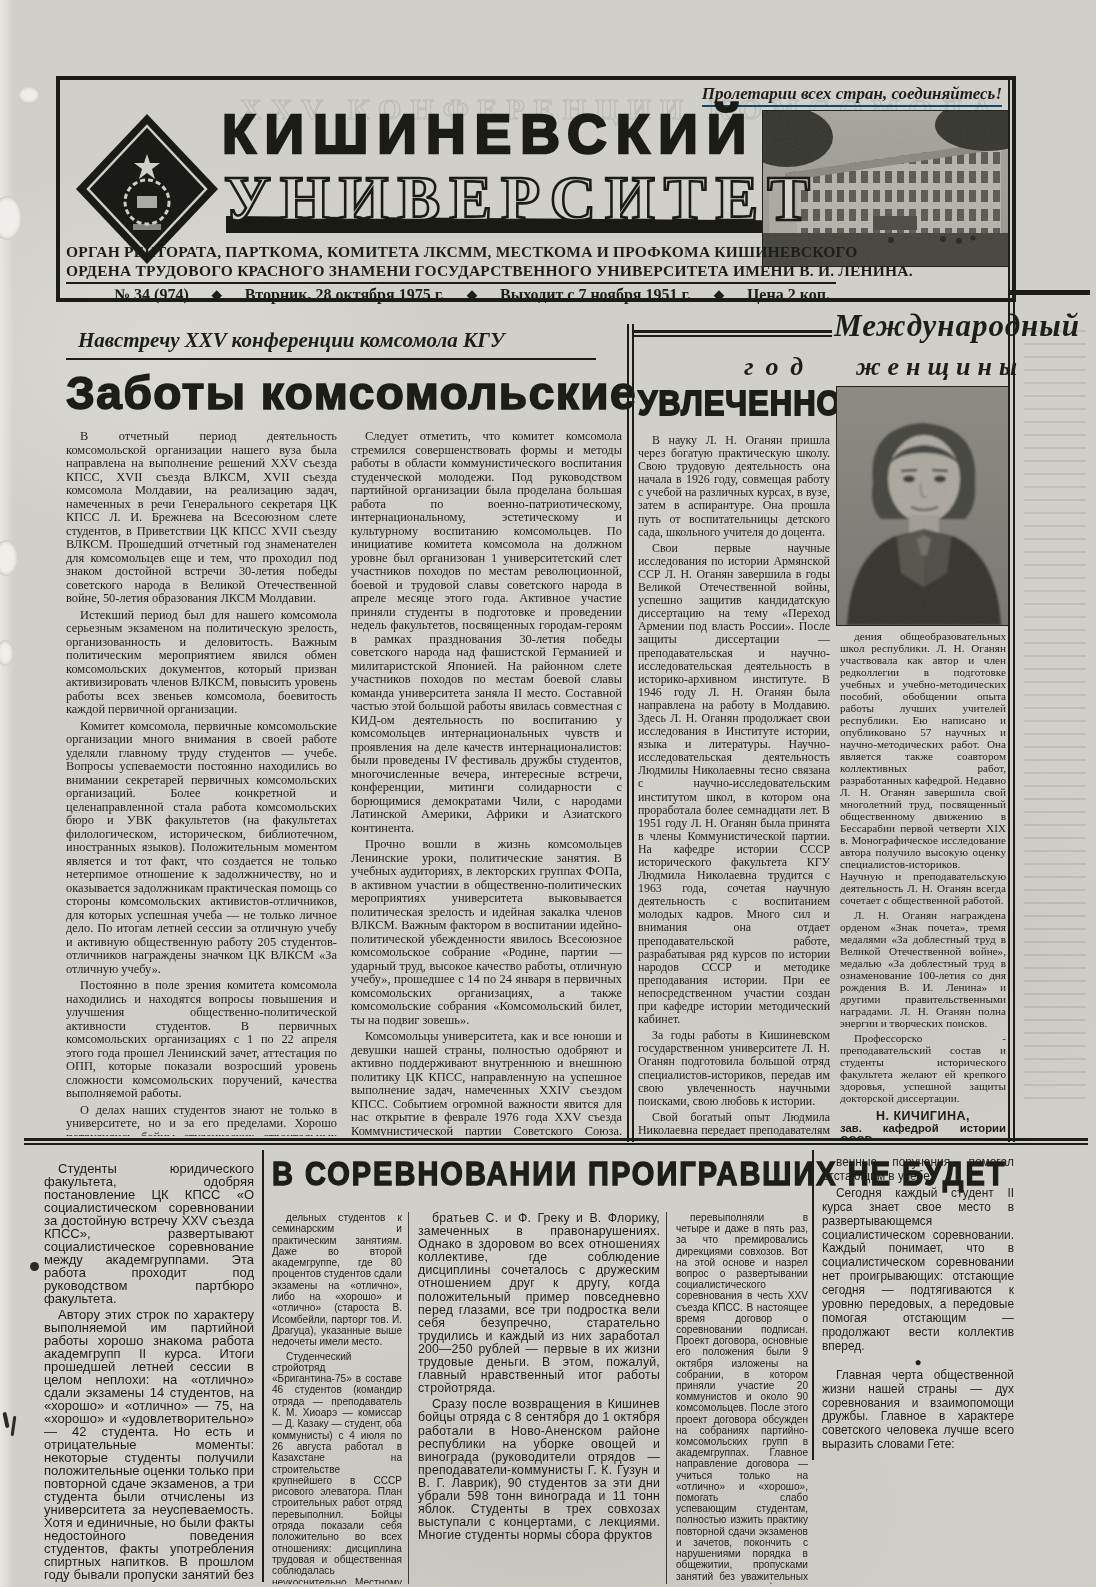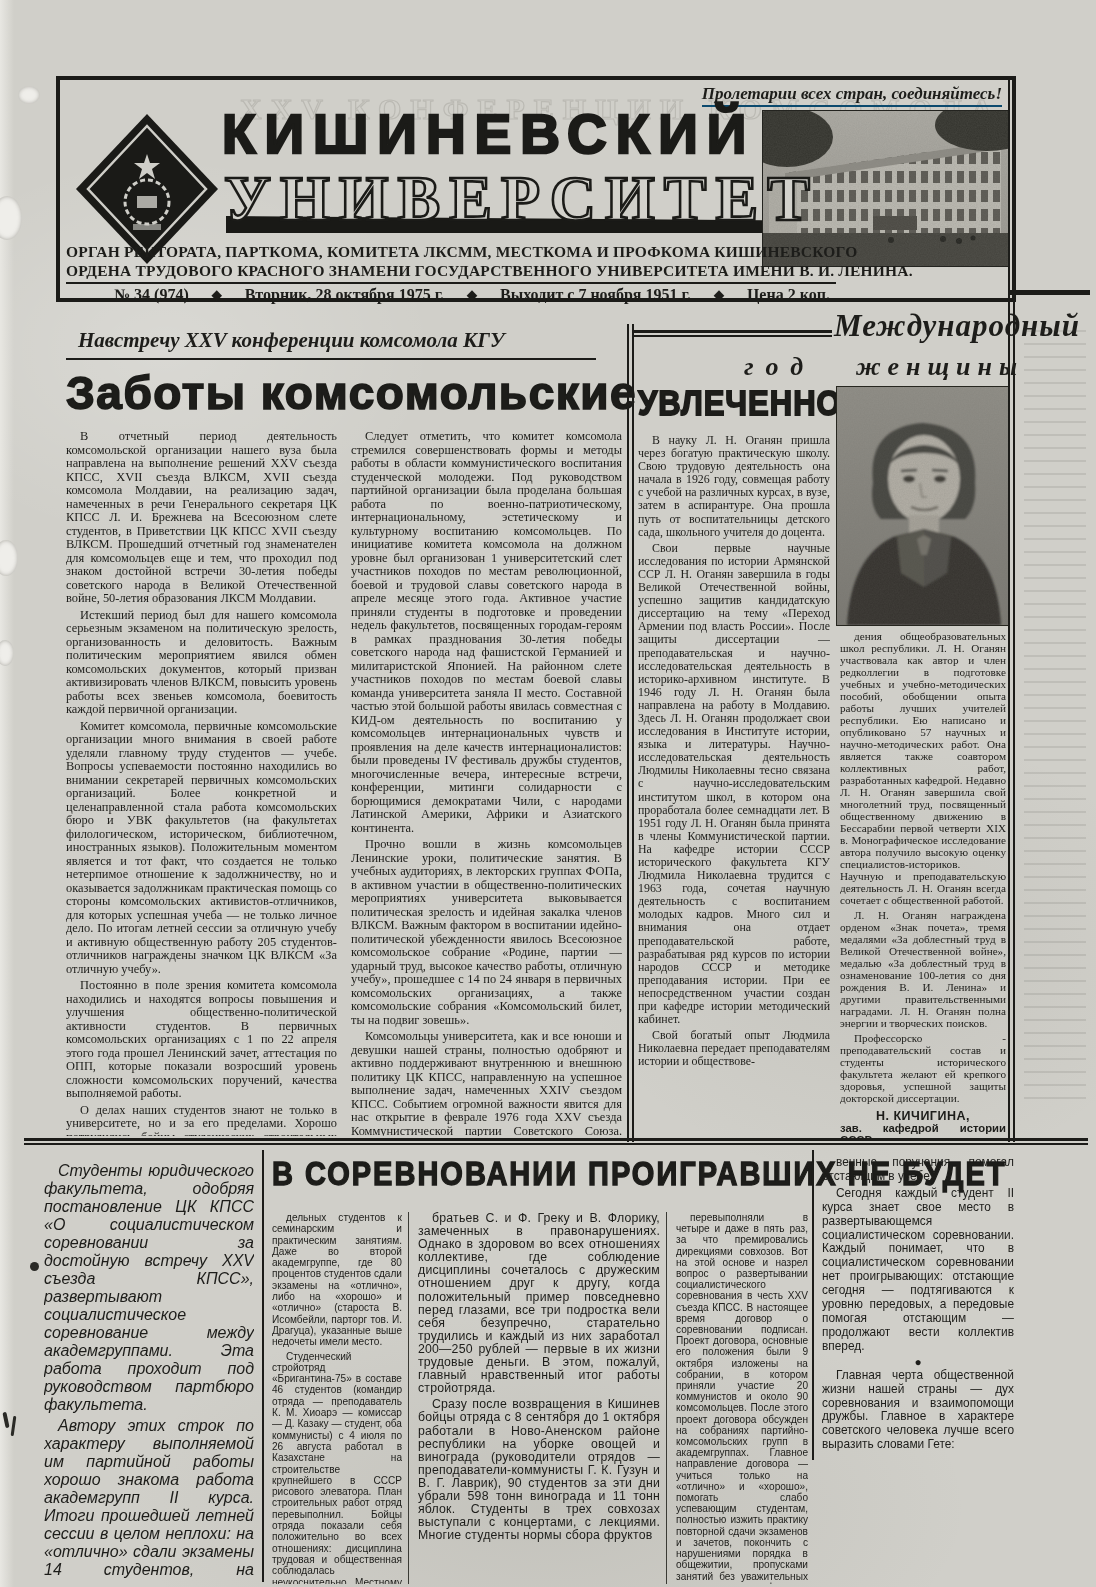--- a/index.html
+++ b/index.html
@@ -58,21 +58,21 @@
   .sig{font-family:"Liberation Sans",sans-serif;font-weight:bold;}
   .w-sig-name{text-align:center;font-size:12.5px;margin-top:6px;letter-spacing:.5px;}
   .w-sig-role{font-size:11.3px;}
   .page-rrule{left:1008px;top:76px;height:1066px;}
   .margin-ghost{left:1024px;top:330px;width:62px;height:780px;opacity:.12;
     background:repeating-linear-gradient(180deg,#4a4a44 0 2px,transparent 2px 13px);filter:blur(.6px);}
   
   .bottom-sep{left:24px;top:1138px;width:1064px;}
   
   .sans{font-family:"Liberation Sans",sans-serif;}
-  .bleft{left:44px;top:1162px;width:210px;height:420px;font-size:16px;line-height:18px;text-align:justify;overflow:hidden;font-style:italic;}
+  .bleft{left:44px;top:1162px;width:210px;height:420px;font-size:13px;line-height:13px;text-align:justify;overflow:hidden;}
   .brule1{left:262px;top:1150px;width:2px;height:432px;background:#1c1c19;}
   .comp-headline{left:272px;top:1156px;width:540px;text-align:center;font-family:"Liberation Sans",sans-serif;font-weight:bold;
     font-size:29px;letter-spacing:2px;-webkit-text-stroke:1.2px #1c1c19;transform:scaleY(1.12);transform-origin:top left;white-space:nowrap;}
   .colA{left:272px;top:1212px;width:130px;height:372px;font-size:10.1px;line-height:11.3px;text-align:justify;overflow:hidden;}
   .bruleAB{left:408px;top:1212px;width:1px;height:372px;background:#3a3a34;}
   .colB{left:418px;top:1212px;width:242px;height:372px;font-size:12.3px;line-height:13.1px;letter-spacing:.2px;text-align:justify;overflow:hidden;}
   .bruleBC{left:666px;top:1212px;width:1px;height:372px;background:#3a3a34;}
   .colC{left:676px;top:1212px;width:132px;height:372px;font-size:10.1px;line-height:11.2px;text-align:justify;overflow:hidden;}
   .bruleCR{left:812px;top:1150px;width:2px;height:310px;background:#1c1c19;}
   .bright{left:822px;top:1156px;width:192px;height:420px;font-size:11.9px;line-height:13.9px;text-align:justify;overflow:hidden;}
@@ -215,20 +215,21 @@
       <path d="M114,150 L87,142 L87,200 L110,186 Z" fill="#504e48"></path>
       <path d="M80,152 L87,148 L94,152 L90,168 L84,168 Z" fill="#75726a"></path>
     </g>
     <rect width="172" height="238" filter="url(#pgrain)"></rect>
   </svg>
 </div>
 
 <div class="abs women-col1 bodycol">
     <p>В науку Л. Н. Оганян пришла через богатую практическую школу. Свою трудовую деятельность она начала в 1926 году, совмещая работу с учебой на различных курсах, в вузе, затем в аспирантуре. Она прошла путь от воспитательницы детского сада, школьного учителя до доцента.</p>
     <p>Свои первые научные исследования по истории Армянской ССР Л. Н. Оганян завершила в годы Великой Отечественной войны, успешно защитив кандидатскую диссертацию на тему «Переход Армении под власть России». После защиты диссертации — преподавательская и научно-исследовательская деятельность в историко-архивном институте. В 1946 году Л. Н. Оганян была направлена на работу в Молдавию. Здесь Л. Н. Оганян продолжает свои исследования в Институте истории, языка и литературы. Научно-исследовательская деятельность Людмилы Николаевны тесно связана с научно-исследовательским институтом школ, в котором она проработала более семнадцати лет. В 1951 году Л. Н. Оганян была принята в члены Коммунистической партии. На кафедре истории СССР исторического факультета КГУ Людмила Николаевна трудится с 1963 года, сочетая научную деятельность с воспитанием молодых кадров. Много сил и внимания она отдает преподавательской работе, разрабатывая ряд курсов по истории народов СССР и методике преподавания истории. При ее непосредственном участии создан при кафедре истории методический кабинет.</p>
+    <p>За годы работы в Кишиневском государственном университете Л. Н. Оганян подготовила большой отряд специалистов-историков, передав им свою увлеченность научными поисками, свою любовь к истории.</p>
     <p>Свой богатый опыт Людмила Николаевна передает преподавателям истории и обществове-</p>
   </div>
 <div class="abs women-col2 bodycol">
   <div>
       <p>дения общеобразовательных школ республики. Л. Н. Оганян участвовала как автор и член редколлегии в подготовке учебных и учебно-методических пособий, обобщении опыта работы лучших учителей республики. Ею написано и опубликовано 57 научных и научно-методических работ. Она является также соавтором коллективных работ, разработанных кафедрой. Недавно Л. Н. Оганян завершила свой многолетний труд, посвященный общественному движению в Бессарабии первой четверти XIX в. Монографическое исследование автора получило высокую оценку специалистов-историков. Научную и преподавательскую деятельность Л. Н. Оганян всегда сочетает с общественной работой.</p>
       <p>Л. Н. Оганян награждена орденом «Знак почета», тремя медалями «За доблестный труд в Великой Отечественной войне», медалью «За доблестный труд в ознаменование 100-летия со дня рождения В. И. Ленина» и другими правительственными наградами. Л. Н. Оганян полна энергии и творческих поисков.</p>
       <p>Профессорско - преподавательский состав и студенты исторического факультета желают ей крепкого здоровья, успешной защиты докторской диссертации.</p>
     </div>
   <div class="sig w-sig-name">Н. КИЧИГИНА,</div>
   <div class="sig w-sig-role">зав. кафедрой истории СССР.</div>

